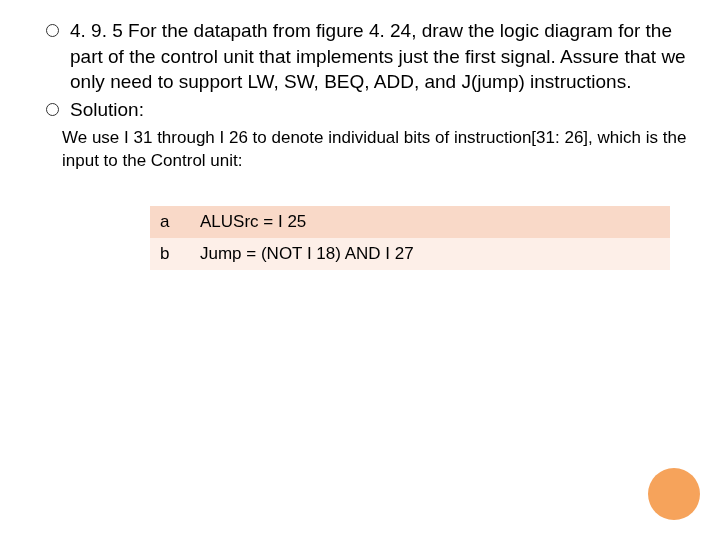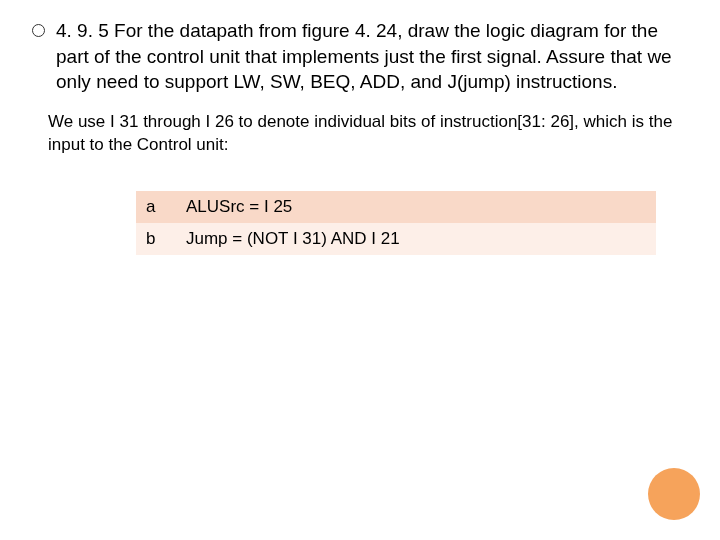--- a/index.html
+++ b/index.html
@@ -5,21 +5,21 @@
   * { box-sizing: border-box; margin: 0; padding: 0; }
   body {
     width: 720px;
     height: 540px;
     background: #ffffff;
     font-family: Arial, Helvetica, sans-serif;
     position: relative;
     overflow: hidden;
   }
   .content {
-    padding: 18px 30px 0 30px;
+    padding: 18px 30px 0 44px;
   }
   .bullet-list {
     list-style: none;
   }
   .bullet-item {
     position: relative;
     padding-left: 26px;
     font-size: 19px;
     line-height: 1.35;
     color: #000;
@@ -34,21 +34,21 @@
     height: 11px;
     border: 1.5px solid #333;
     border-radius: 50%;
     background: transparent;
   }
   .subtext {
     padding-left: 18px;
     font-size: 17px;
     line-height: 1.35;
     color: #000;
-    margin-top: 16px;
+    margin-top: 4px;
   }
   .table-wrap {
     margin-top: 34px;
     padding-left: 106px;
   }
   table {
     border-collapse: collapse;
     width: 520px;
   }
   td {
@@ -70,32 +70,35 @@
   }
 </style>
 </head>
 <body>
 
 <div class="content">
   <ul class="bullet-list">
     <li class="bullet-item">
       <span>4. 9. 5  For the datapath from figure 4. 24, draw the logic diagram for the part of the control unit that implements just the first signal. Assure that we only need to support LW, SW, BEQ, ADD, and J(jump) instructions.</span>
     </li>
+    <li class="bullet-item">
+      <span>Solution:</span>
+    </li>
   </ul>
   <div class="subtext">We use I 31 through I 26 to denote individual bits of instruction[31: 26], which is the input to the Control unit:</div>
 
   <div class="table-wrap">
     <table>
       <tbody>
           <tr class="row-a">
         <td class="label-cell">a</td>
         <td>ALUSrc = I 25</td>
       </tr>
       <tr class="row-b">
         <td class="label-cell">b</td>
-        <td>Jump = (NOT I 31) AND I 21</td>
+        <td>Jump = (NOT I 18) AND I 27</td>
       </tr>
     </tbody>
       </table>
   </div>
 </div>
 
 <div class="circle-deco"></div>
 
 </body></html>

